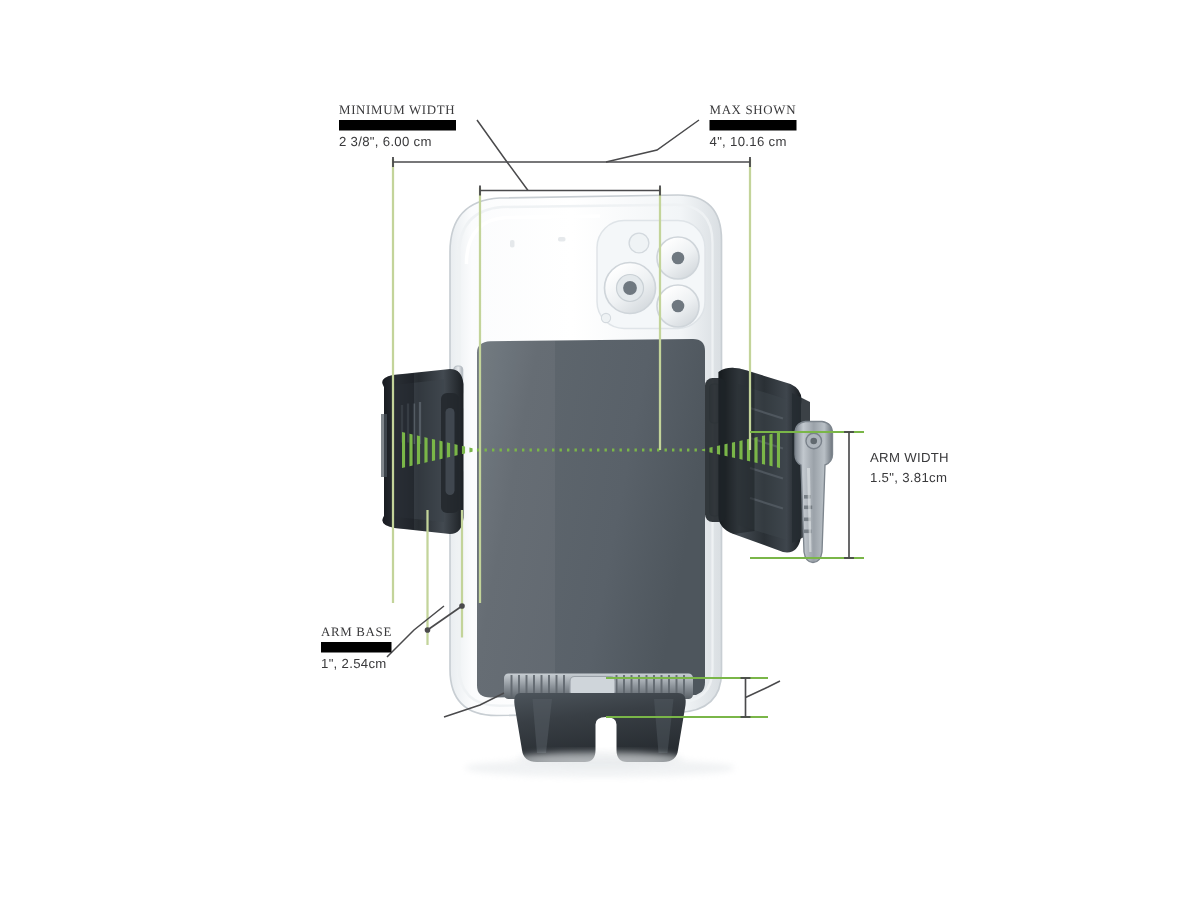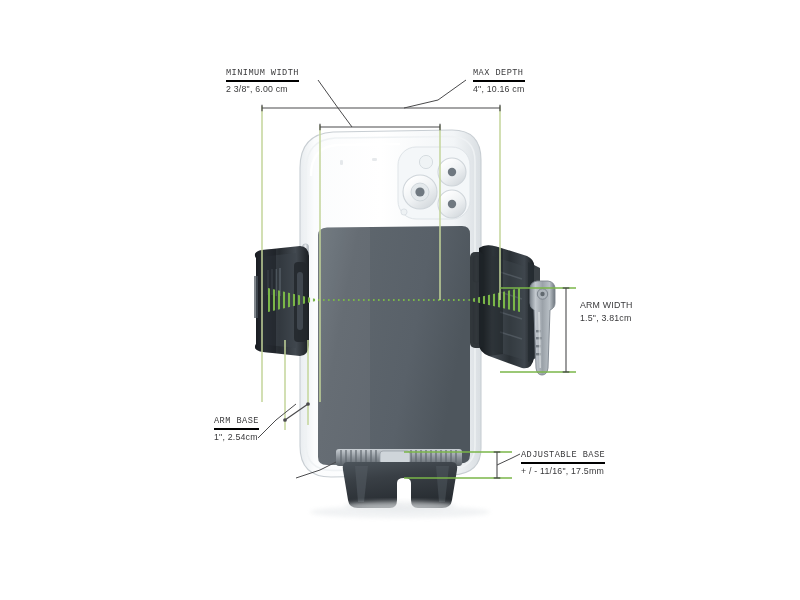--- a/index.html
+++ b/index.html
@@ -32,23 +32,23 @@
     overflow: visible;
   }
   .callout {
     position: absolute;
     white-space: nowrap;
   }
   .callout .title {
     font-size: 8.6px;
     letter-spacing: 0.45px;
     color: #39393b;
-    font-family: Liberation Mono, monospace;
+    font-family: Liberation Serif, serif;
     display: block;
-    border-bottom: 2px solid #000000;
+    border-bottom: 7px solid #000000;
     padding-bottom: 1px;
     line-height: 11px;
   }
   .callout .value {
     font-size: 8.8px;
     letter-spacing: 0.2px;
     color: #39393b;
     display: block;
     padding-top: 1.5px;
     line-height: 11px;
@@ -338,33 +338,29 @@
 
     <polyline points="296,478 320,470 336,462" fill="none" stroke="#4a4a4c" stroke-width="1"></polyline>
   </svg>
 
   <div class="callout" style="left:226px; top:68px;">
     <span class="title">MINIMUM  WIDTH</span>
     <span class="value">2 3/8", 6.00 cm</span>
   </div>
 
   <div class="callout" style="left:473px; top:68px;">
-    <span class="title">MAX  DEPTH</span>
+    <span class="title">MAX  SHOWN</span>
     <span class="value">4", 10.16 cm</span>
   </div>
 
   <div class="callout" style="left:580px; top:300px; border:none;">
     <span class="value" style="padding-top:0;">ARM WIDTH</span>
     <span class="value">1.5",  3.81cm</span>
   </div>
 
   <div class="callout" style="left:214px; top:416px;">
     <span class="title">ARM BASE</span>
     <span class="value">1",  2.54cm</span>
   </div>
 
-  <div class="callout" style="left:521px; top:450px;">
-    <span class="title">ADJUSTABLE BASE</span>
-    <span class="value">+ / - 11/16", 17.5mm</span>
-  </div>
 
 
 </div>
 
 </body></html>

